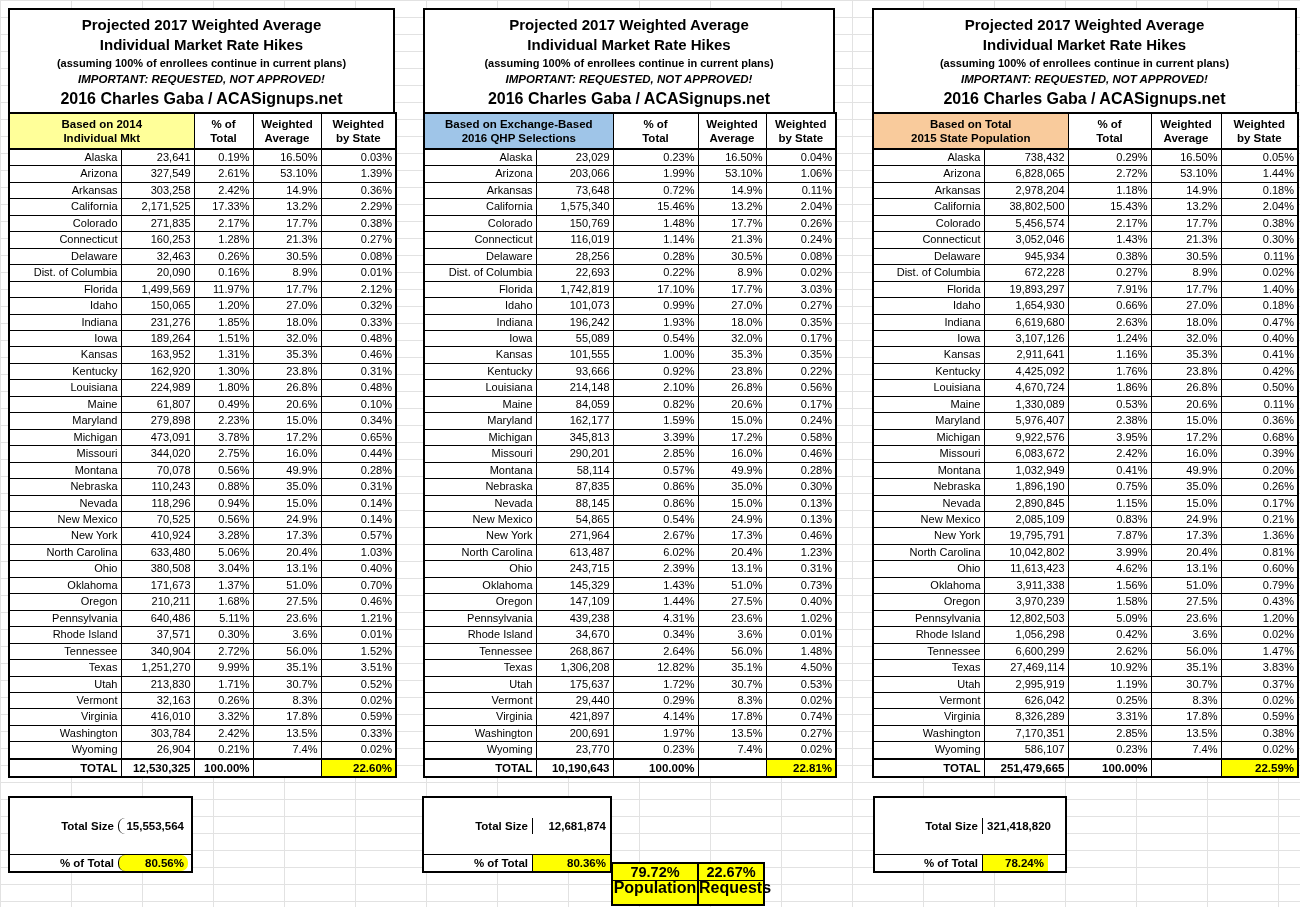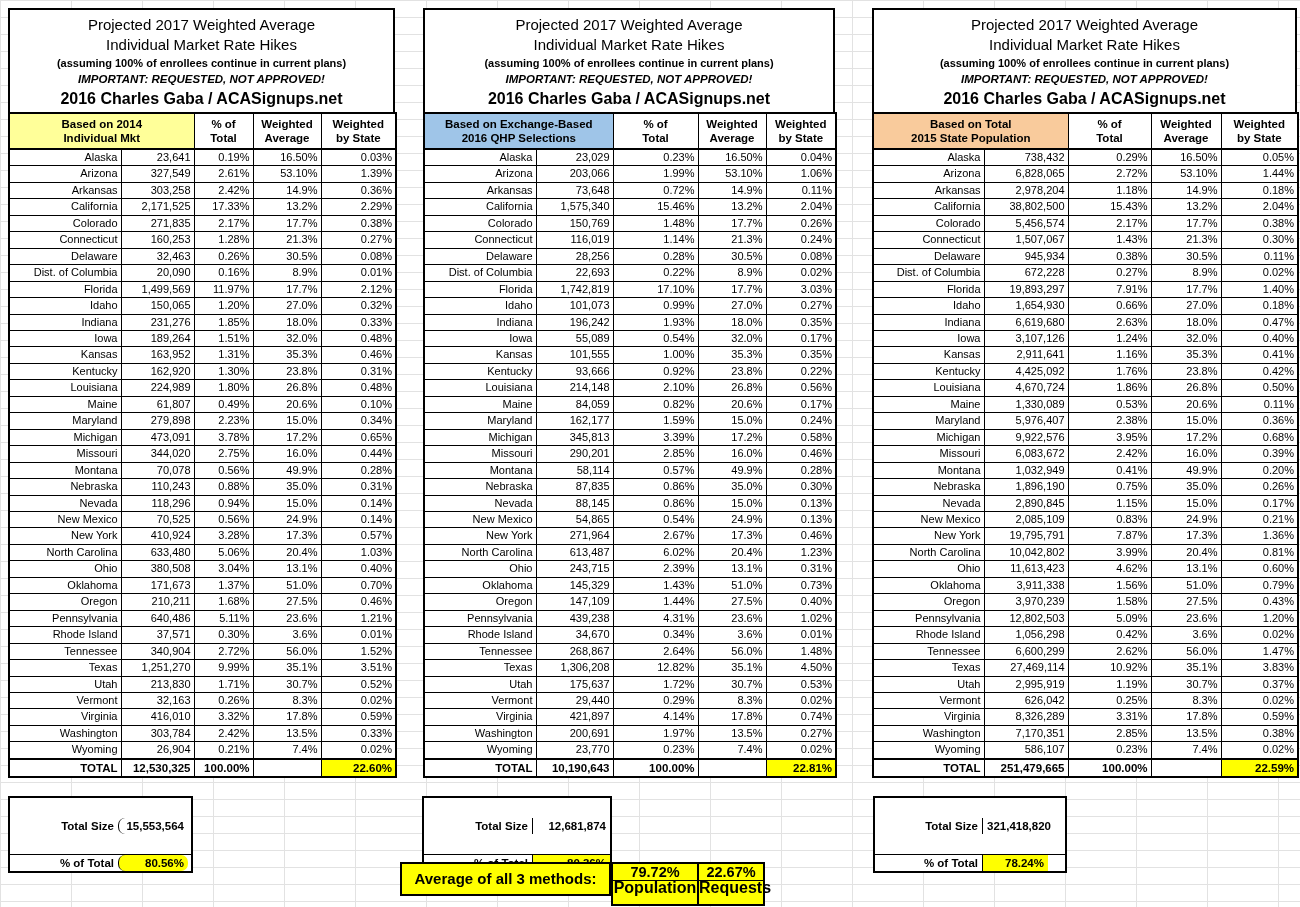--- a/index.html
+++ b/index.html
@@ -11,21 +11,21 @@
       linear-gradient(to right, #e2e2e2 1px, transparent 1px),
       linear-gradient(to bottom, #e2e2e2 1px, transparent 1px);
     background-size:71px 17px;
   }
   .table-block { position:absolute; top:8px; background:#fff; }
   #tb0 { left:8px;   width:387px; }
   #tb1 { left:423px; width:412px; }
   #tb2 { left:872px; width:425px; }
 
   .title-box { border:2px solid #000; background:#fff; text-align:center; padding:5px 2px 3px 2px; }
-  .tl1,.tl2 { font-size:15px; font-weight:normal; line-height:20px; }
+  .tl1,.tl2 { font-size:15px; font-weight:bold; line-height:20px; }
   .tl3 { font-size:11px;   font-weight:bold; line-height:16px; }
   .tl4 { font-size:11.5px; font-weight:bold; font-style:italic; line-height:17px; }
   .tl5 { font-size:16px;   font-weight:bold; line-height:21px; }
 
   table.rate { border-collapse:collapse; table-layout:fixed; width:100%; margin-top:-2px; background:#fff; }
   table.rate th, table.rate td { border:1px solid #000; white-space:nowrap; overflow:hidden; }
   table.rate thead th {
     font-size:11.5px; font-weight:bold; text-align:center; vertical-align:middle;
     height:36px; line-height:14.5px; border-bottom:2px solid #000; border-top:2px solid #000;
     background:#fff;
@@ -758,21 +758,21 @@
           </tr>
           <tr>
             <td>Colorado</td>
             <td>5,456,574</td>
             <td>2.17%</td>
             <td>17.7%</td>
             <td>0.38%</td>
           </tr>
           <tr>
             <td>Connecticut</td>
-            <td>1,507,067</td>
+            <td>3,052,046</td>
             <td>1.43%</td>
             <td>21.3%</td>
             <td>0.30%</td>
           </tr>
           <tr>
             <td>Delaware</td>
             <td>945,934</td>
             <td>0.38%</td>
             <td>30.5%</td>
             <td>0.11%</td>
@@ -1024,21 +1024,20 @@
     <div class="ts-row">
       <div class="ts-label">Total Size</div>
       <div class="ts-value">321,418,820</div>
     </div>
     <div class="ts-row">
       <div class="ts-label">% of Total</div>
       <div class="ts-value hl">78.24%</div>
     </div>
   </div>
 
-  <div class="avg-label">Average of all 3 methods:</div>
   <div class="avg-cell" id="avg-pop">
     <div class="avg-val">79.72%</div>
     <div class="avg-sub">Population</div>
   </div>
   <div class="avg-cell" id="avg-req">
     <div class="avg-val">22.67%</div>
     <div class="avg-sub">Requests</div>
   </div>
 
 </div>

